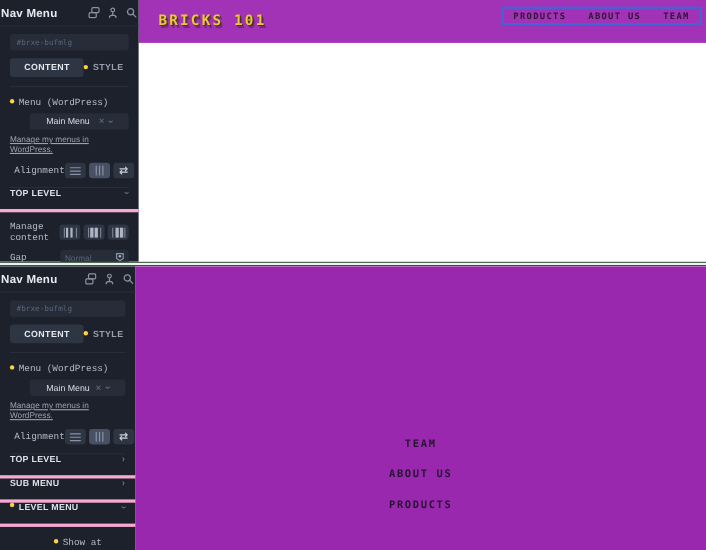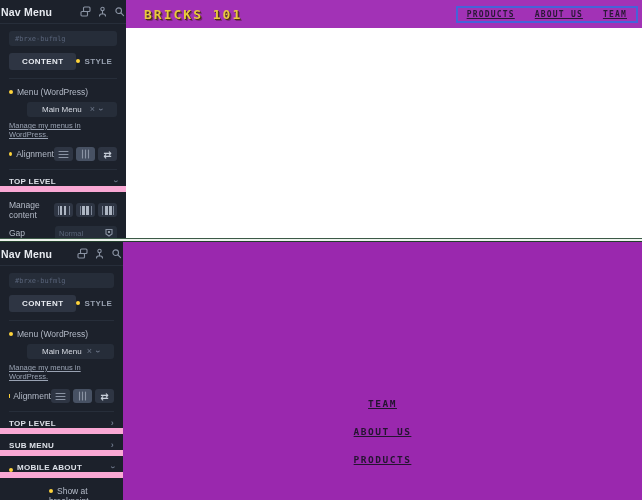--- a/index.html
+++ b/index.html
@@ -31,21 +31,21 @@
 
   .tabs { display:flex; align-items:center; margin-top:7px; padding-bottom:8px;
     border-bottom:1px solid #272e3a; }
   .tab-content { background:#2e3543; border:none; border-radius:3px; color:#e7eaf0;
     font-weight:bold; font-size:8px; letter-spacing:.4px; padding:4px 13px; cursor:pointer; }
   .tab-style { flex:1; text-align:left; color:#98a1b0; font-weight:bold; font-size:8px;
     letter-spacing:.4px; cursor:pointer; }
 
   .dot { display:inline-block; width:4px; height:4px; border-radius:50%;
     background:#ffd43b; margin-right:4px; vertical-align:1px; }
-  .ctl-label { color:#b4bbc8; }
+  .ctl-label { color:#b4bbc8;font-family:Liberation Mono, monospace; }
   .label-row { margin:8px 0 5px 0; }
 
   .select { height:15px; background:#262d39; border-radius:3px; display:flex;
     align-items:center; padding:0 15px; color:#d9dde5; cursor:pointer; }
   .select-indent { margin-left:18px; }
   .select .val { flex:1; font-size:8px; }
   .select .x { color:#6b7587; font-size:9px; line-height:1; margin-right:4px; }
   .chev { display:inline-block; color:#6b7587; font-size:9px; line-height:1;
     font-weight:bold; }
   .chev.down { transform:rotate(90deg); }
@@ -53,22 +53,22 @@
   .manage-link { display:block; margin-top:4px; color:#99a2b2; font-size:7.5px;
     text-decoration:underline; }
 
   .ctl-row { display:flex; align-items:center; margin-top:8px; }
   .btn-group { margin-left:auto; display:flex; gap:3px; }
   .ibtn { width:19px; height:14px; background:#2e3543; border:none; border-radius:3px;
     display:flex; align-items:center; justify-content:center; cursor:pointer; }
   .ibtn.sel { background:#475163; }
   .hr { border-bottom:1px solid #272e3a; margin-top:8px; }
 
-  .sec-head { height:22px; display:flex; align-items:flex-end; padding:0 9px;
-    border-bottom:6px solid #f9a8d4; font-weight:bold; font-size:8px; color:#dde1e8;
+  .sec-head { height:22px; display:flex; align-items:flex-start; padding:0 9px;
+    border-bottom:3px solid #f9a8d4; font-weight:bold; font-size:8px; color:#dde1e8;
     letter-spacing:.3px; cursor:pointer; }
   .sec-head .chev { margin-left:auto; }
 
   .mini-input { height:14px; background:#262d39; border-radius:3px; display:flex;
     align-items:center; padding:0 4px; }
   .mini-input input { flex:1; min-width:0; background:transparent; border:none;
     color:#8b95a6; font-size:7.5px; width:100%; }
   .mini-input input::placeholder { color:#5a6578; }
   .gap-input { width:62px; margin-left:auto; }
 
@@ -78,27 +78,27 @@
   .jg i { display:block; width:2.5px; height:9px; background:#aeb6c3; }
   .jg.start { justify-content:flex-start; }
   .jg.center { justify-content:center; }
   .jg.end { justify-content:flex-end; }
   .swap-glyph { color:#c6cdd8; font-size:10px; font-weight:bold;
     font-family:"DejaVu Sans",sans-serif; }
 
   
   .canvas-top { position:absolute; top:0; left:126px; width:516px; height:100%;
     background:#fff; }
-  .site-header { height:28px; display:flex; align-items:center; position:relative; }
+  .site-header { height:39px; display:flex; align-items:center; position:relative; }
   .pixel { font-family:"DejaVu Sans Mono",monospace; font-weight:bold; }
   .logo { margin-left:18px; font-size:13px; letter-spacing:2px; color:#e9c73f;
     text-shadow:1px 1px 0 #4a3110, 2px 2px 0 rgba(40,20,5,.35); }
   .nav-box { position:absolute; right:4px; top:6px; border:2px solid #4563d8;
     display:flex; align-items:center; gap:20px; padding:2px 9px; }
-  .nav-item { font-size:8px; letter-spacing:1.2px; color:#2a1836; white-space:nowrap;text-decoration:underline; }
+  .nav-item { font-size:8px; letter-spacing:1.2px; color:#2a1836; white-space:nowrap; }
 
   .canvas-bottom { position:absolute; top:0; left:123px; width:519px; height:100%; }
   .mobile-nav { position:absolute; top:156px; left:0; width:100%; text-align:center; }
   .mobile-nav .nav-item { display:block; font-size:9.5px; letter-spacing:1.5px;
     color:#241430; margin-bottom:17px; }
 
   svg .st { stroke:#8a93a3; fill:none; stroke-width:1.1; stroke-linecap:round; }
   svg .stf { fill:#aeb6c3; }
 </style>
 </head>
@@ -291,21 +291,21 @@
       <div class="sec-head">
         <span>TOP LEVEL</span>
         <span class="chev">›</span>
       </div>
       <div class="sec-head">
         <span>SUB MENU</span>
         <span class="chev">›</span>
       </div>
       <div class="sec-head">
         <span class="dot"></span>
-          <span>MOBILE ABOUT</span>
+          <span>LEVEL MENU</span>
         <span class="chev down">›</span>
       </div>
       <div class="p-pad" style="padding-top:0;margin-left:40px;">
         <div class="label-row"><span class="dot"></span><span class="ctl-label">Show at breakpoint</span></div>
 
       </div>
     </div>
   </div>
 
 </div>

